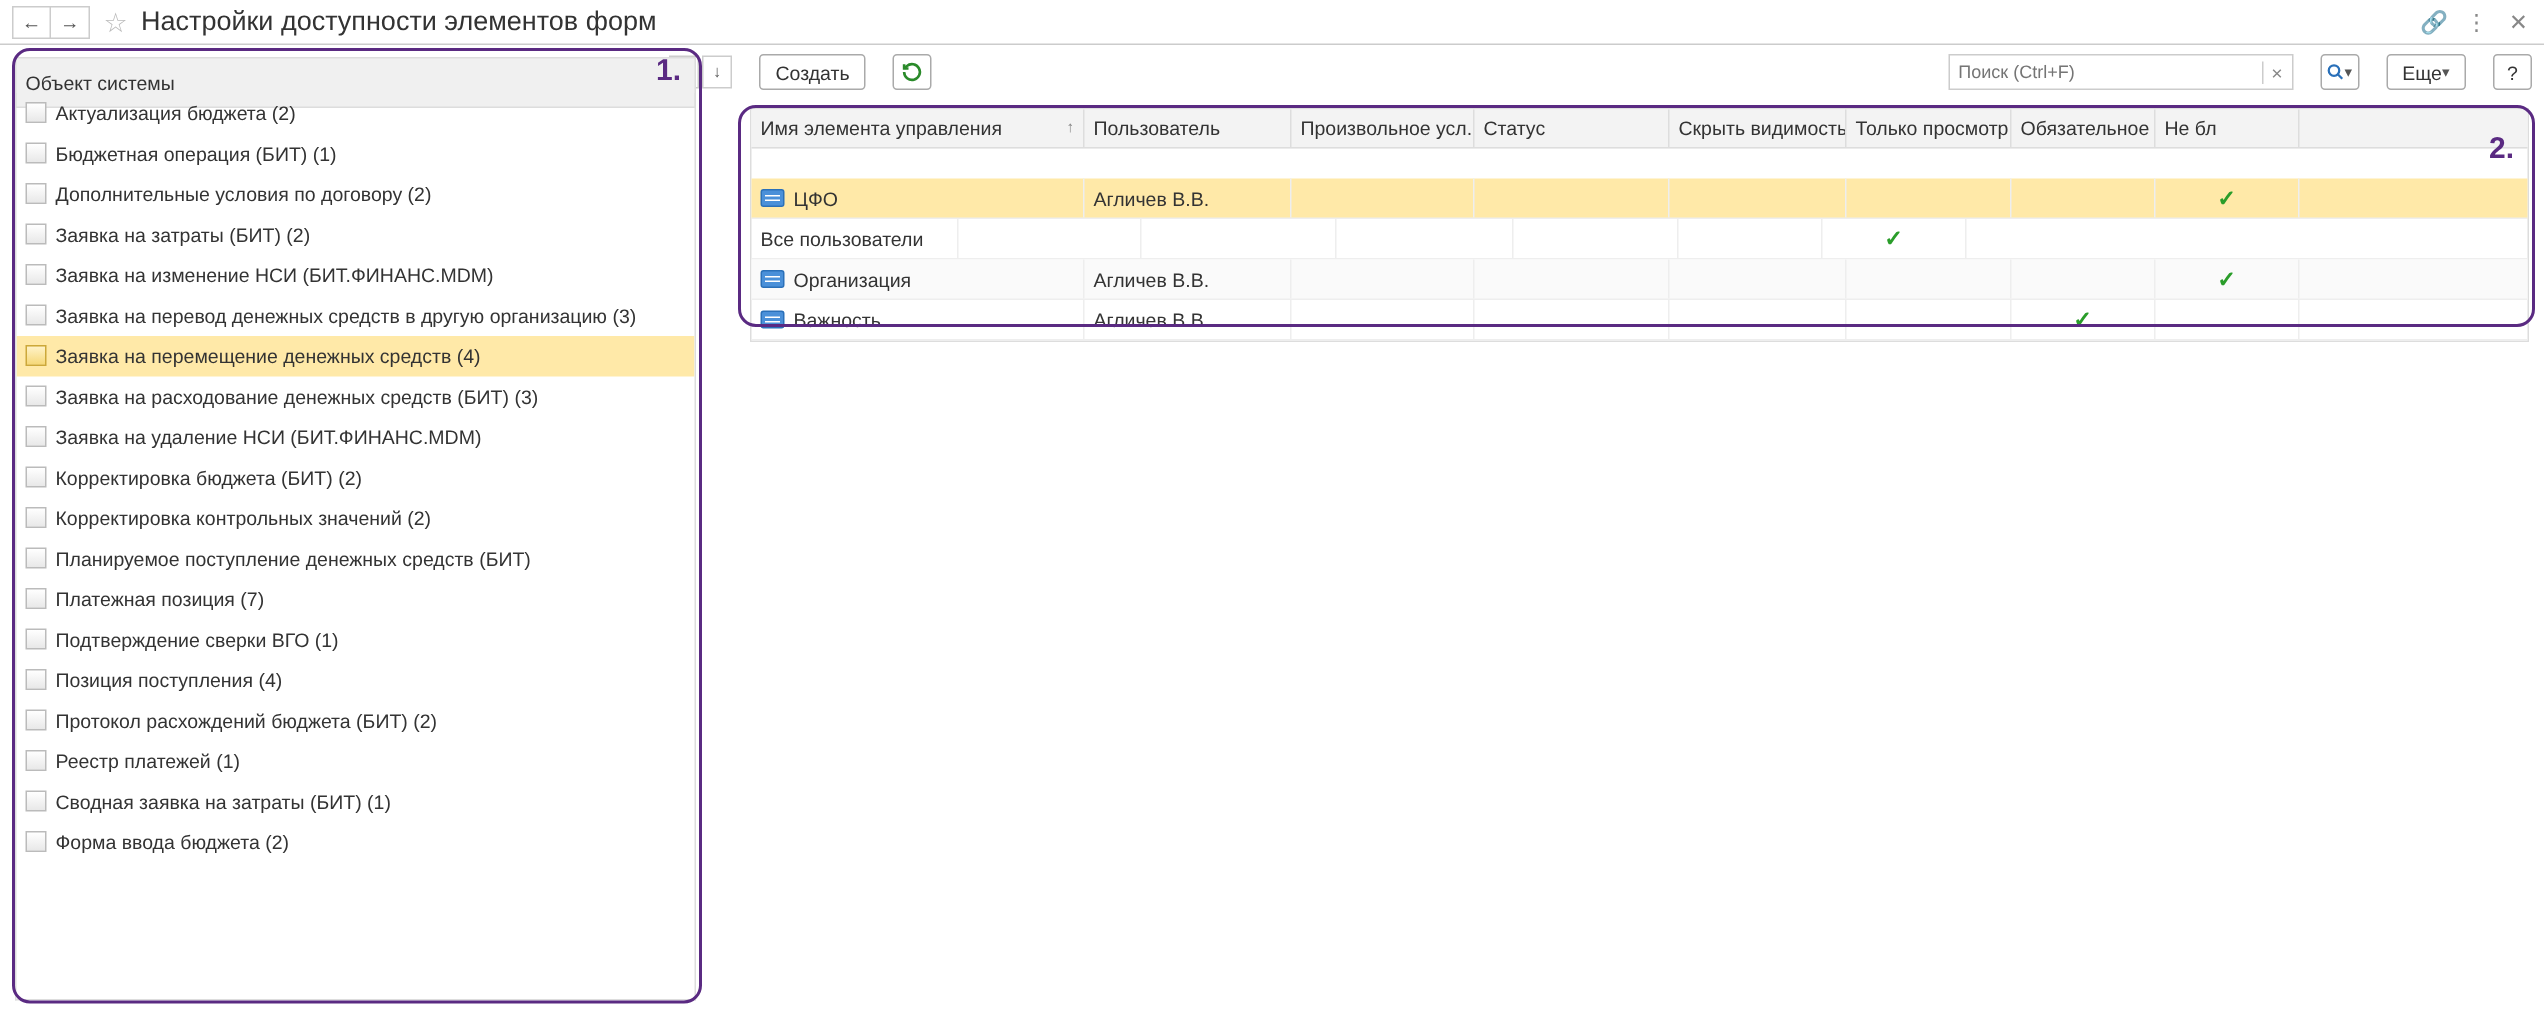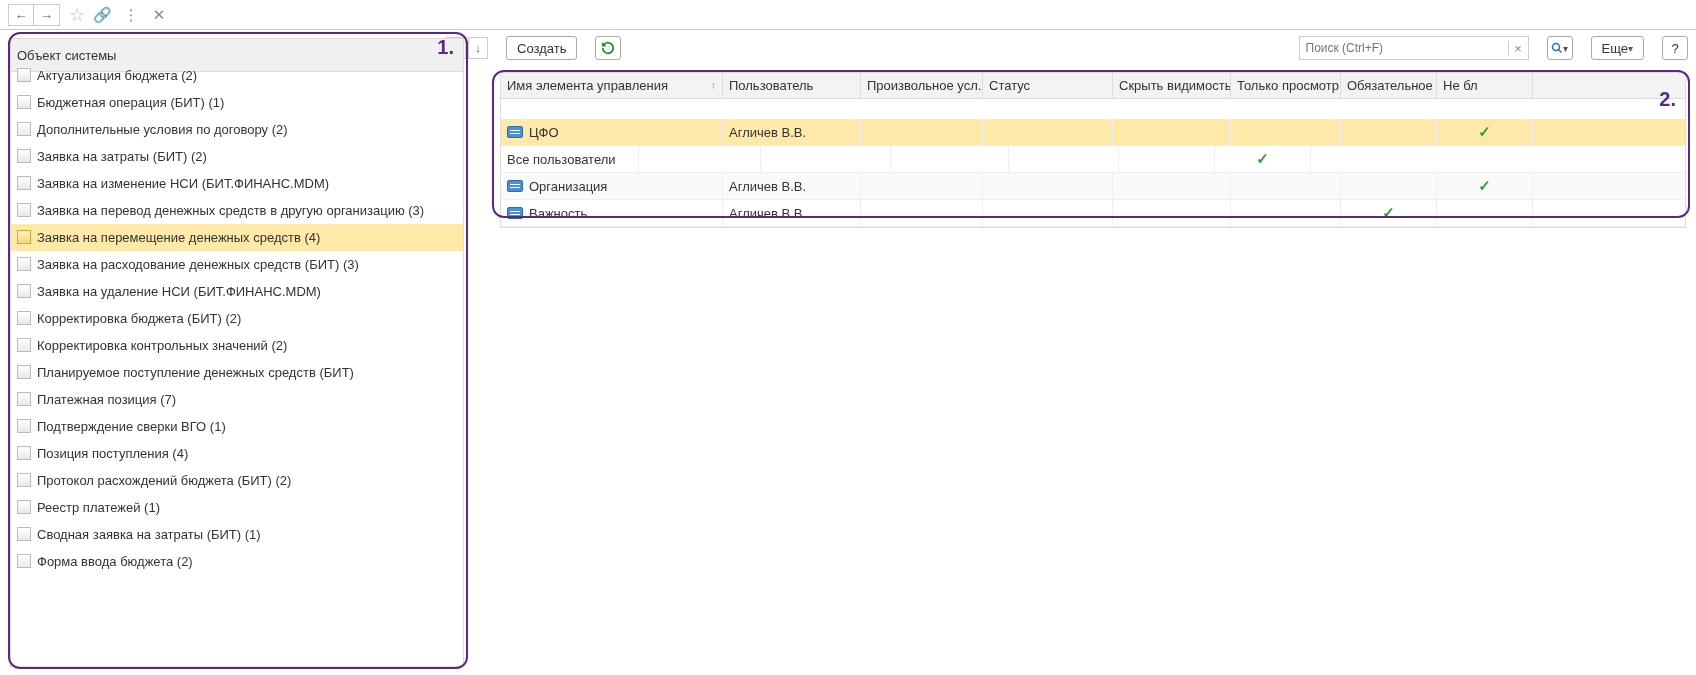--- a/index.html
+++ b/index.html
@@ -59,20 +59,21 @@
   
   .c1{width:222px;} .c2{width:138px;} .c3{width:122px;} .c4{width:130px;} .c5{width:118px;} .c6{width:110px;text-align:center;} .c7{width:96px;} .c8{width:96px;}
 </style>
 </head>
 <body>
 
 <div class="titlebar">
   <div class="nav-btn">←</div>
   <div class="nav-btn">→</div>
   <div class="star-btn">☆</div>
+  <div class="title-text">Настройки доступности элементов форм</div>
   <div class="title-right">
     <div class="title-icon">🔗</div>
     <div class="title-icon">⋮</div>
     <div class="title-icon">✕</div>
   </div>
 </div>
 
 <div class="toolbar-row">
   <div class="left-toolbar">
     <div class="sort-btn">↑</div>

